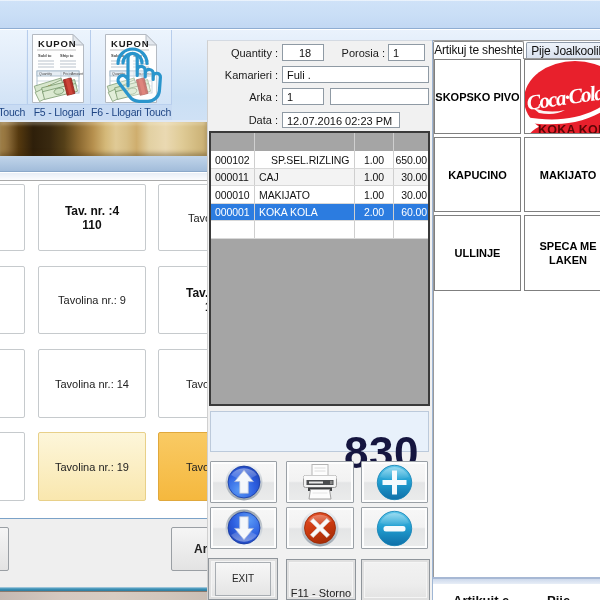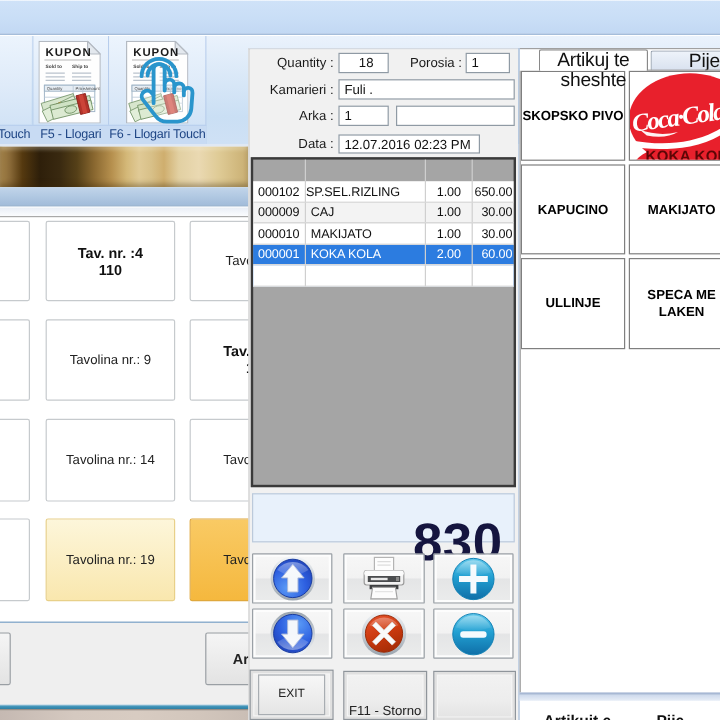--- a/index.html
+++ b/index.html
@@ -69,22 +69,22 @@
   border:1px solid #9aa0a6; box-shadow:inset 0 0 0 2px #fdfdfd; border-radius:1px;
   display:flex; align-items:center; justify-content:center; }
 .bbtn { position:absolute; background:linear-gradient(180deg,#f2f2f2 0%,#ededed 60%,#e2e2e2 100%);
   border:1px solid #8f959b; box-shadow:inset 0 0 0 2px #e0e0e0, inset 0 0 0 3px #f5f5f5;
   font-size:11px; color:#222; text-align:center; }
 
 
 #rdivider { left:432px; top:40px; width:1px; height:560px; background:#9fb6d4; }
 #rpanel { left:433px; top:40px; width:167px; height:560px; background:#fff;
   border-top:1px solid #a0a0a0; }
-.tab { position:absolute; top:41px; height:18px; font-size:16px; color:#111;
-  text-align:center; line-height:17px; letter-spacing:-0.2px;margin-left:16px; }
+.tab { position:absolute; top:41px; height:18px; font-size:12px; color:#111;
+  text-align:center; line-height:17px; letter-spacing:-0.2px; }
 #tab1 { left:433px; width:91px; background:#fff; border:1px solid #898989;
   border-bottom:none; border-radius:2px 2px 0 0; z-index:3; }
 #tab2 { left:526px; width:90px; background:linear-gradient(180deg,#eef3fa,#d8e1ef);
   border:1px solid #8e9aaa; border-bottom:none; border-radius:2px 2px 0 0; top:42px; height:17px; }
 #tabpage { left:433px; top:59px; width:167px; height:518px; background:#fff;
   border-left:1px solid #9a9a9a; }
 .pbtn { position:absolute; background:#fff; border:1px solid #7f7f7f;
   display:flex; align-items:center; justify-content:center; text-align:center;
   font-size:11px; font-weight:bold; color:#000; line-height:14px; }
 #rbottomline { left:433px; top:577px; width:167px; height:2px; background:#a7b8d4; }
@@ -215,26 +215,26 @@
 <div class="tbox" style="left:282px; top:88px; width:42px; height:17px;">1</div>
 <div class="tbox" style="left:330px; top:88px; width:99px; height:17px;"></div>
 <div class="flabel" style="left:200px; top:114px; width:78px;">Data :</div>
 <div class="tbox" style="left:282px; top:112px; width:118px; height:16px;">12.07.2016 02:23 PM</div>
 
 <div class="abs" id="grid">
 
 
   <div class="grow" style="top:18px; height:18px; background:#fff;">
     <span class="gcell" style="left:4px; top:3px;">000102</span>
-    <span class="gcell" style="left:44px; top:3px;">SP.SEL.RIZLING</span>
+    <span class="gcell" style="left:60px; top:3px;">SP.SEL.RIZLING</span>
     <span class="gcell" style="right:44px; top:3px;">1.00</span>
     <span class="gcell" style="right:1px; top:3px;">650.00</span>
   </div>
   <div class="grow" style="top:36px; height:17px; background:#f3f3f3;">
-    <span class="gcell" style="left:4px; top:2px;">000009</span>
+    <span class="gcell" style="left:4px; top:2px;">000011</span>
     <span class="gcell" style="left:48px; top:2px;">CAJ</span>
     <span class="gcell" style="right:44px; top:2px;">1.00</span>
     <span class="gcell" style="right:1px; top:2px;">30.00</span>
   </div>
   <div class="grow" style="top:53px; height:18px; background:#fff;">
     <span class="gcell" style="left:4px; top:3px;">000010</span>
     <span class="gcell" style="left:48px; top:3px;">MAKIJATO</span>
     <span class="gcell" style="right:44px; top:3px;">1.00</span>
     <span class="gcell" style="right:1px; top:3px;">30.00</span>
   </div>

